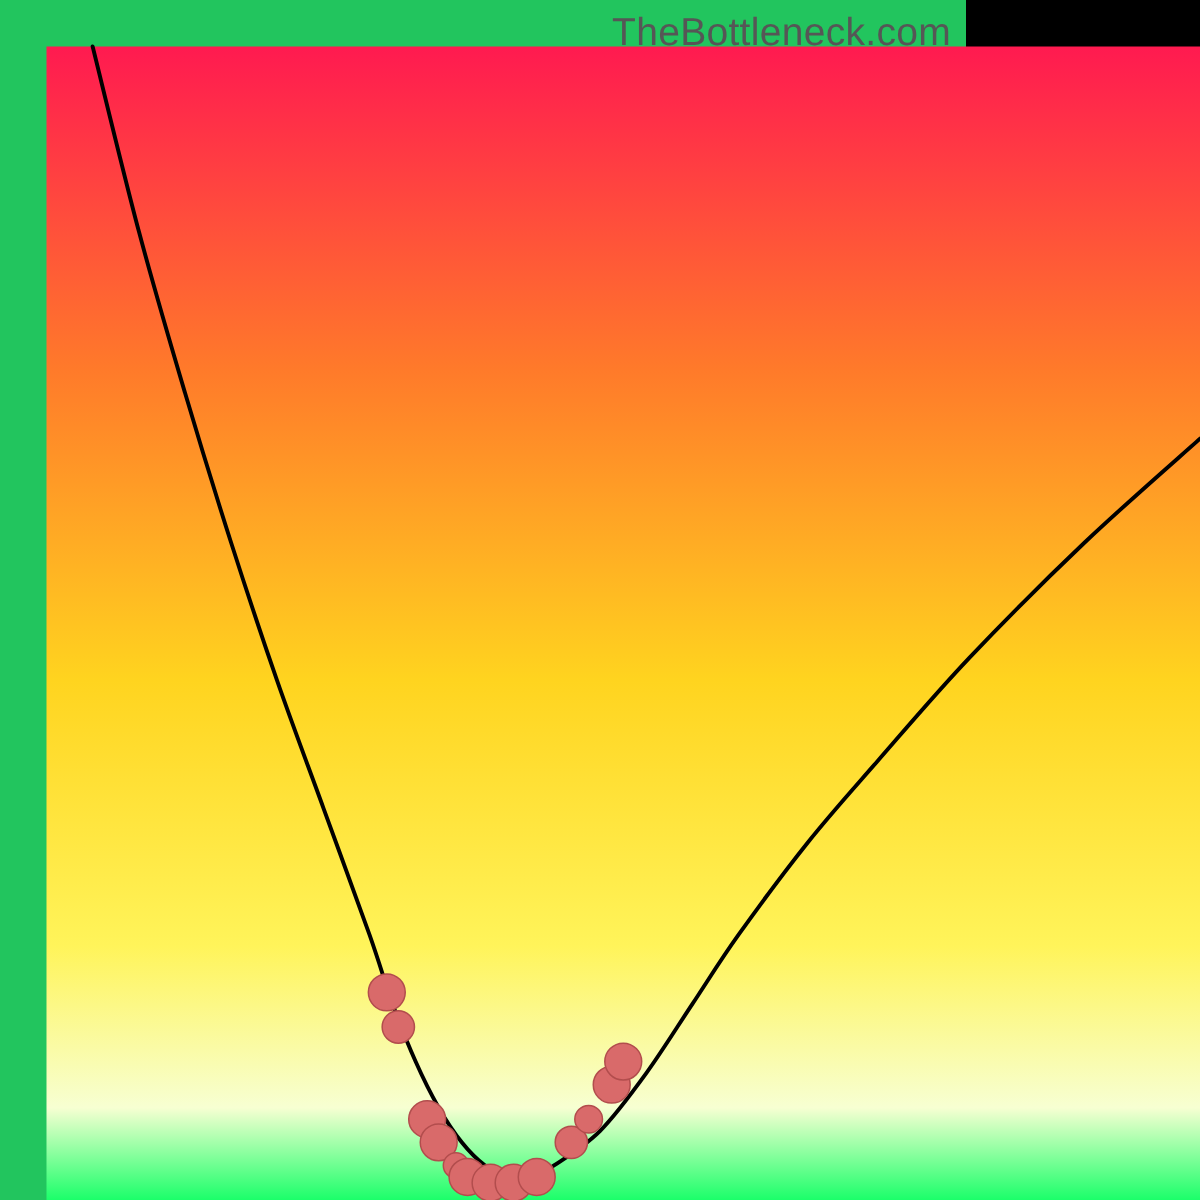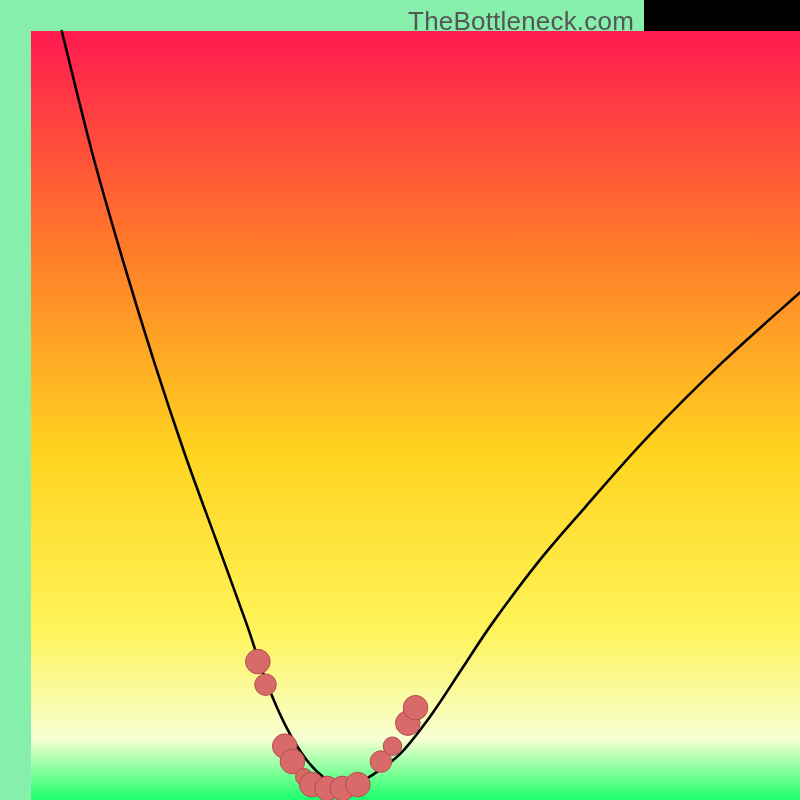--- a/index.html
+++ b/index.html
@@ -1,21 +1,21 @@
 <!DOCTYPE html>
 <html><head>
 <meta charset="utf-8">
 <style>
   * { margin: 0; padding: 0; box-sizing: border-box; }
   html, body { width: 800px; height: 800px; overflow: hidden; background: #000; }
   .canvas {
     position: relative;
     width: 644px;
     height: 800px;
-    background: #86efac;
+    background: #22c55e;
   }
   .watermark {
     position: absolute;
     top: 6px;
     right: 10px;
     font-family: Arial, Helvetica, sans-serif;
     font-size: 26px;
     font-weight: 400;
     color: #565656;
     letter-spacing: 0.2px;

